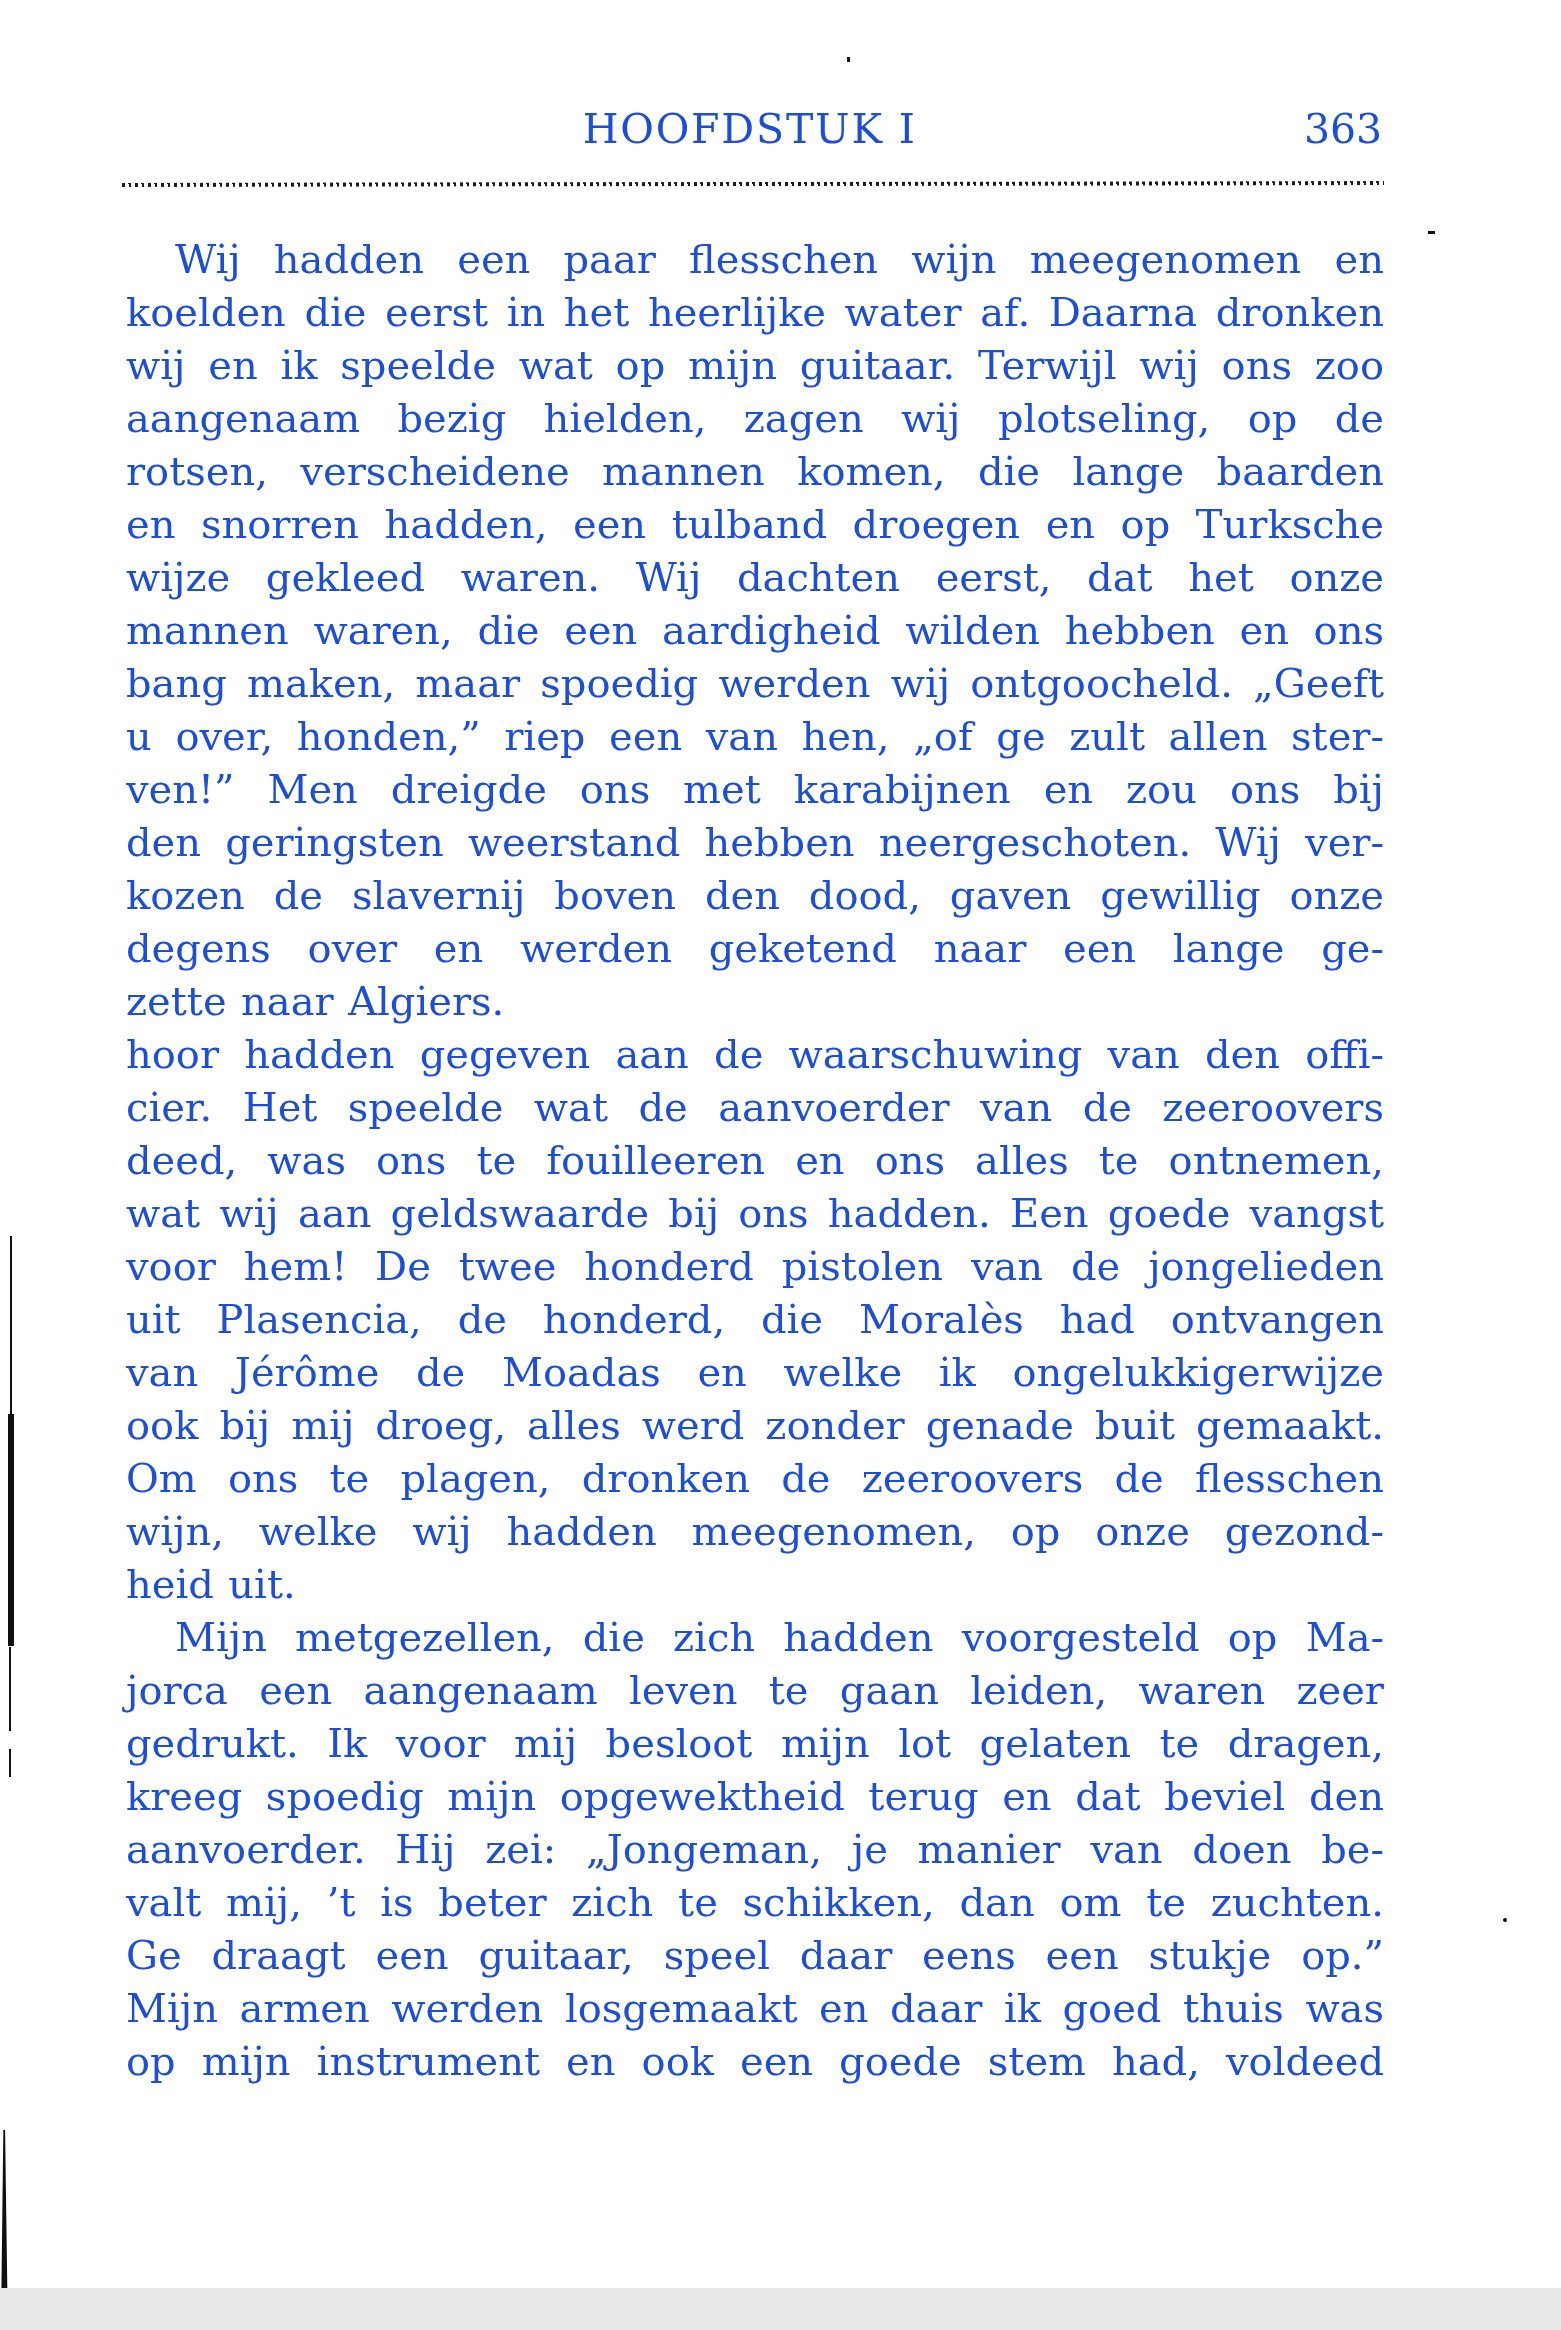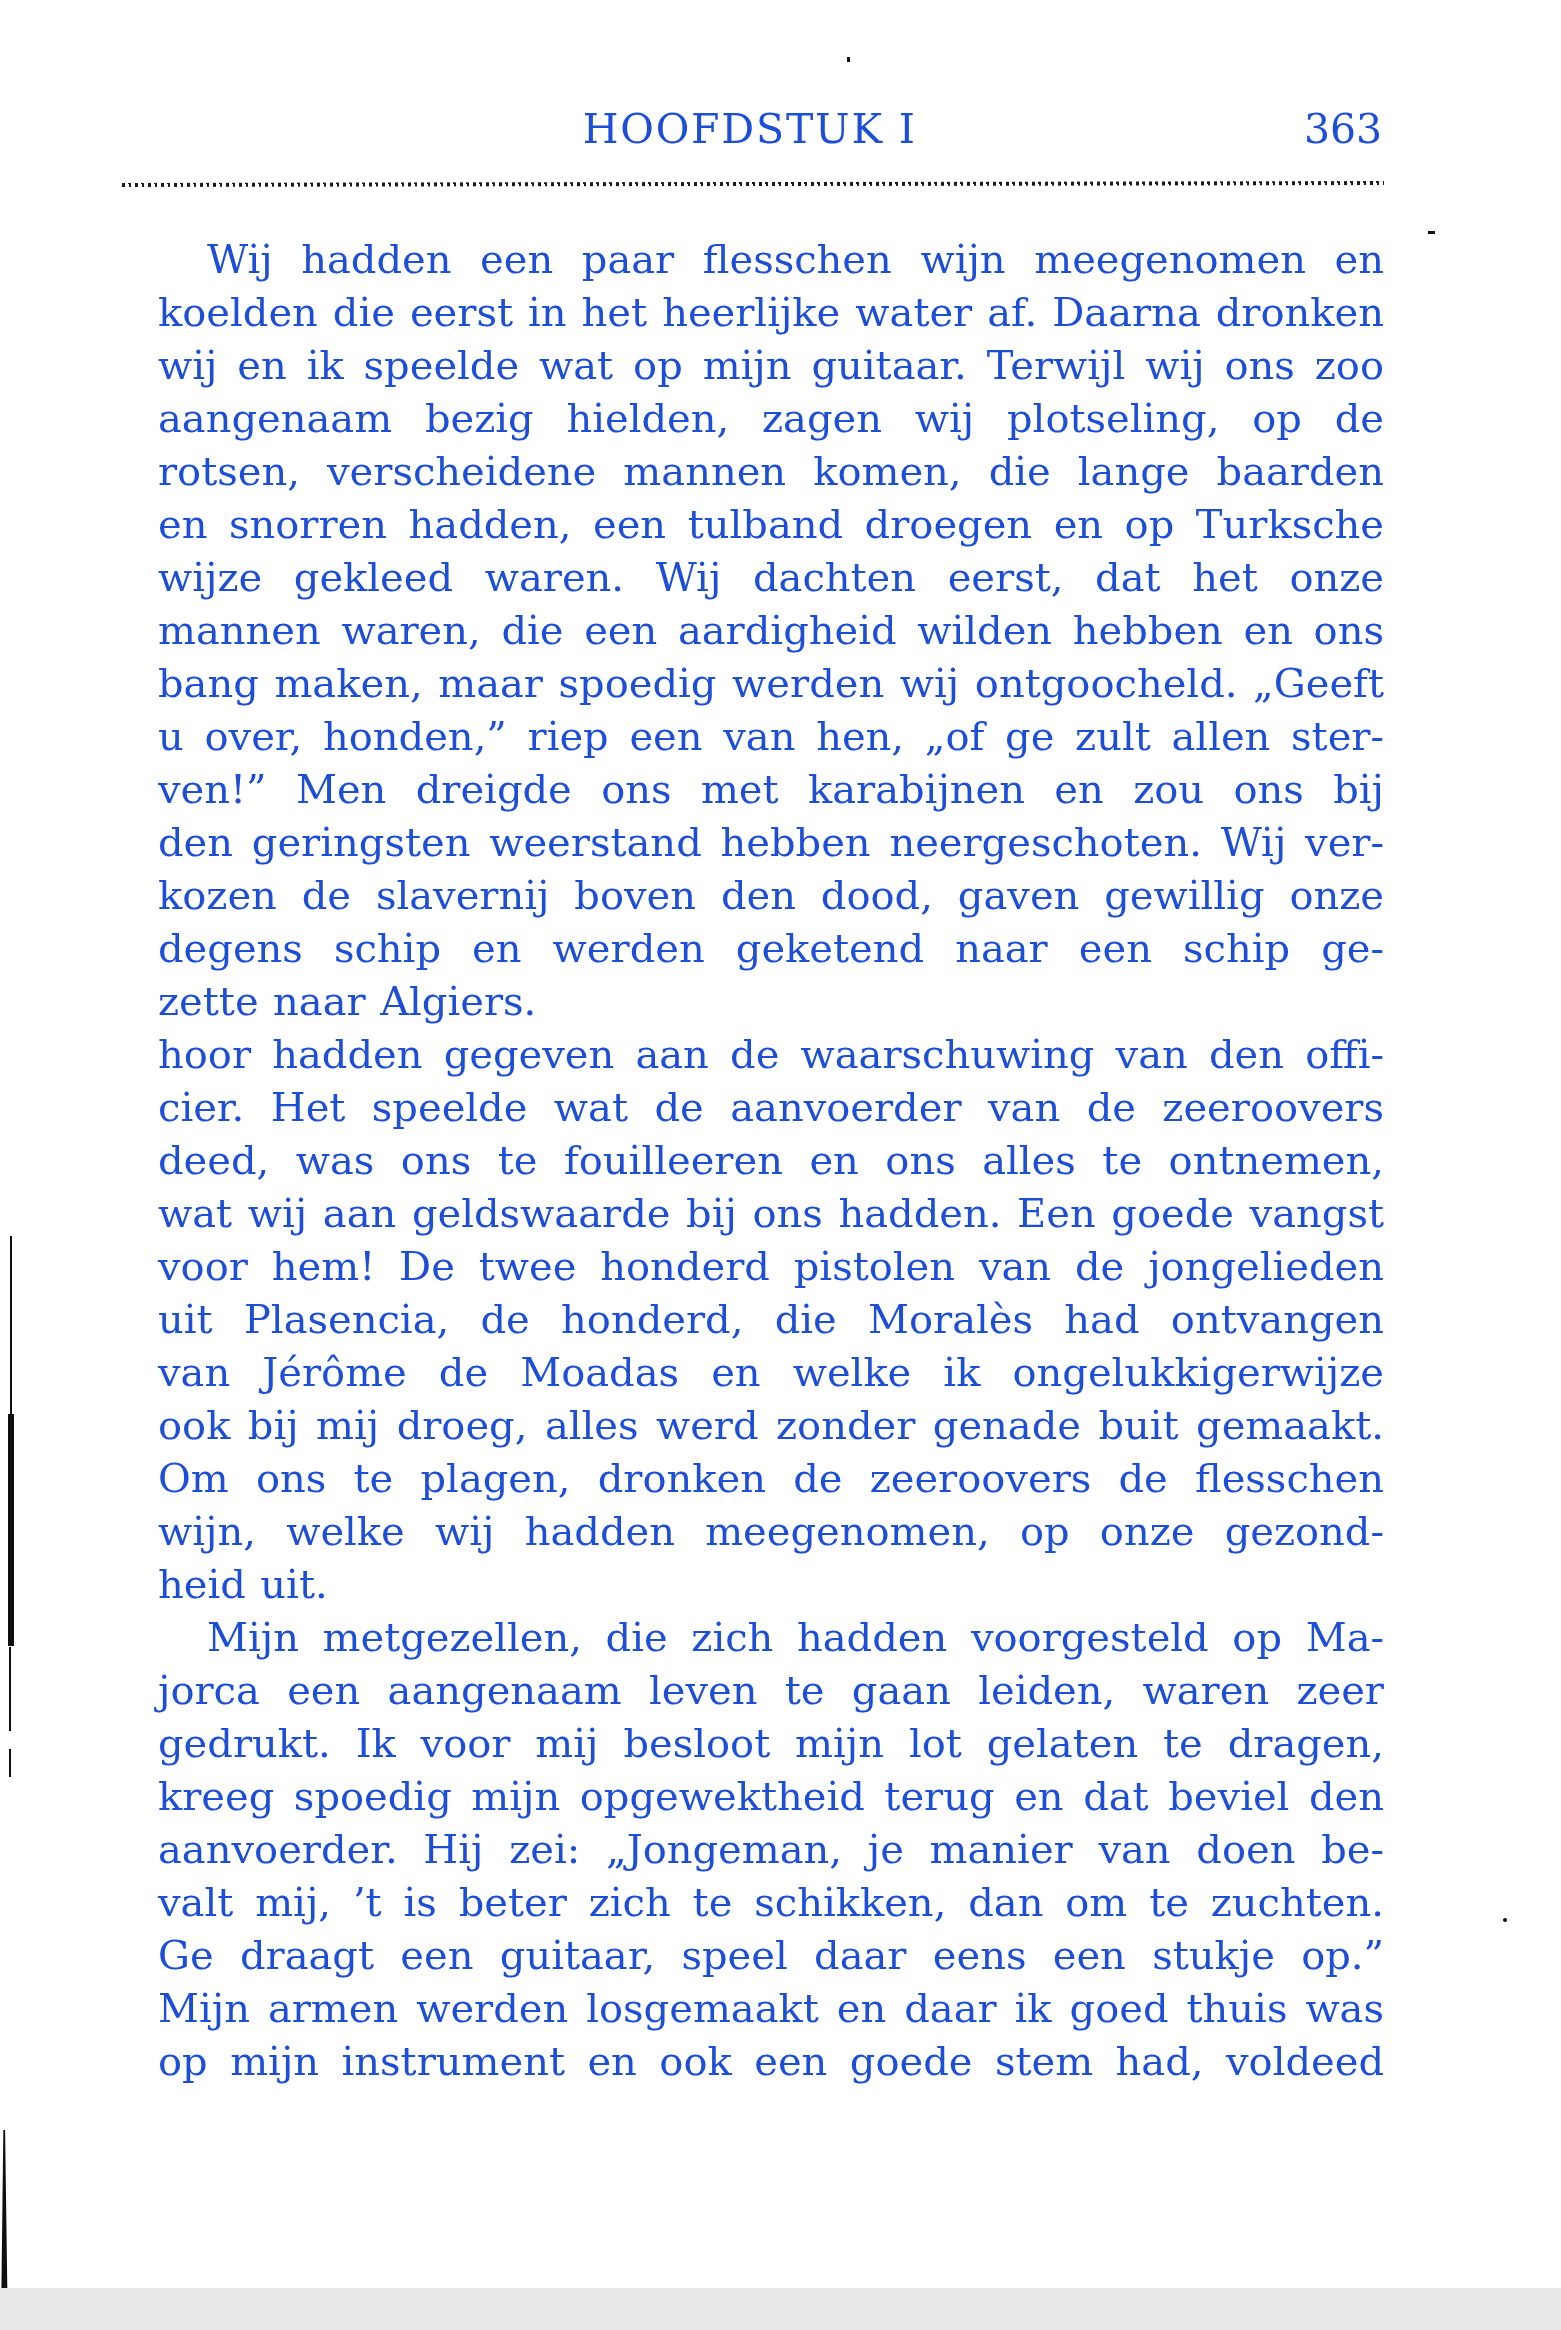--- a/index.html
+++ b/index.html
@@ -52,21 +52,20 @@
     width: 1258px;
   }
   .paragraph { margin: 0; }
   .text-line {
     font-size: 40px;
     line-height: 53px;
     height: 53px;
     text-align: justify;
     text-align-last: justify;
     word-spacing: 1.8px;
-    margin-left: 32px;
   }
   .text-line.indent { text-indent: 49px; }
   .text-line.flush { text-align-last: left; }
   
   .art { position: absolute; background: #101010; }
   .art-a1 { left: 9.7px; top: 1236px; width: 2.7px; height: 181px; }
   .art-a2 { left: 8px;  top: 1414px; width: 6.2px; height: 232px; }
   .art-a3 { left: 8.8px; top: 1647px; width: 2.7px; height: 84px; }
   .art-a4 { left: 8.8px; top: 1749px; width: 2.7px; height: 28px; }
   .art-b  { left: 0.9px;  top: 2130px; width: 7px; height: 200px;
@@ -95,21 +94,21 @@
         <div class="text-line">aangenaam bezig hielden, zagen wij plotseling, op de</div>
         <div class="text-line">rotsen, verscheidene mannen komen, die lange baarden</div>
         <div class="text-line">en snorren hadden, een tulband droegen en op Turksche</div>
         <div class="text-line">wijze gekleed waren. Wij dachten eerst, dat het onze</div>
         <div class="text-line">mannen waren, die een aardigheid wilden hebben en ons</div>
         <div class="text-line">bang maken, maar spoedig werden wij ontgoocheld. „Geeft</div>
         <div class="text-line">u over, honden,” riep een van hen, „of ge zult allen ster-</div>
         <div class="text-line">ven!” Men dreigde ons met karabijnen en zou ons bij</div>
         <div class="text-line">den geringsten weerstand hebben neergeschoten. Wij ver-</div>
         <div class="text-line">kozen de slavernij boven den dood, gaven gewillig onze</div>
-        <div class="text-line">degens schip en werden geketend naar een schip ge-</div>
+        <div class="text-line">degens over en werden geketend naar een lange ge-</div>
         <div class="text-line flush">zette naar Algiers.</div>
       </div>
       <div class="paragraph">
         <div class="text-line">hoor hadden gegeven aan de waarschuwing van den offi-</div>
         <div class="text-line">cier. Het speelde wat de aanvoerder van de zeeroovers</div>
         <div class="text-line">deed, was ons te fouilleeren en ons alles te ontnemen,</div>
         <div class="text-line">wat wij aan geldswaarde bij ons hadden. Een goede vangst</div>
         <div class="text-line">voor hem! De twee honderd pistolen van de jongelieden</div>
         <div class="text-line">uit Plasencia, de honderd, die Moralès had ontvangen</div>
         <div class="text-line">van Jérôme de Moadas en welke ik ongelukkigerwijze</div>

